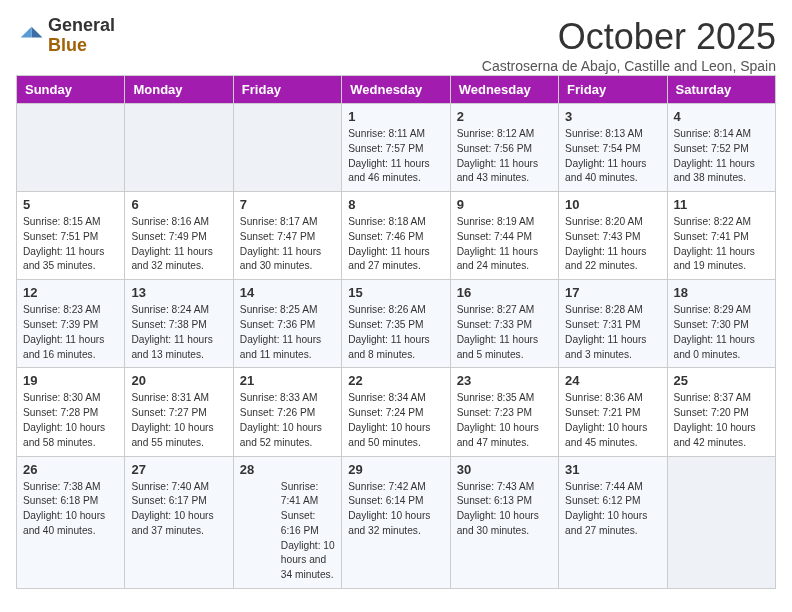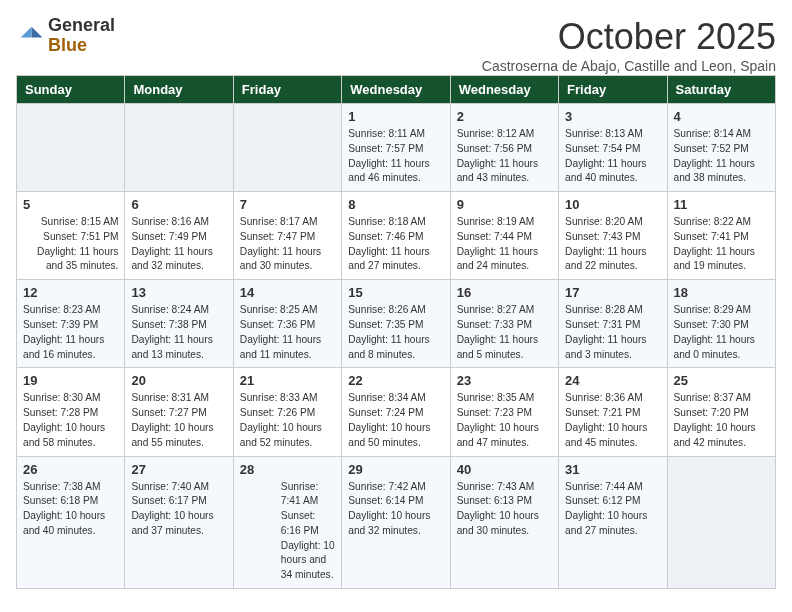--- a/index.html
+++ b/index.html
@@ -42,21 +42,21 @@
     }
     .subtitle {
       font-size: 14px;
       color: #555;
     }
     .calendar {
       width: 100%;
       border-collapse: collapse;
     }
     .calendar th {
-      background-color: #14532d;
+      background-color: #a21caf;
       color: #fff;
       font-size: 13px;
       font-weight: bold;
       padding: 6px 8px;
       text-align: left;
       border: 1px solid #ccc;
     }
     .calendar td {
       border: 1px solid #ccc;
       vertical-align: top;
@@ -147,21 +147,21 @@
         <td>
           <span class="day-num">4</span>
           <div class="day-info" style="white-space: pre-line;">Sunrise: 8:14 AM
 Sunset: 7:52 PM
 Daylight: 11 hours and 38 minutes.</div>
         </td>
       </tr>
       <tr>
         <td>
           <span class="day-num">5</span>
-          <div class="day-info" style="white-space: pre-line; text-align: right;">Sunrise: 8:15 AM
+          <div class="day-info" style="white-space: pre-line;">Sunrise: 8:15 AM
 Sunset: 7:51 PM
 Daylight: 11 hours and 35 minutes.</div>
         </td>
         <td>
           <span class="day-num">6</span>
           <div class="day-info" style="white-space: pre-line;">Sunrise: 8:16 AM
 Sunset: 7:49 PM
 Daylight: 11 hours and 32 minutes.</div>
         </td>
         <td>
@@ -302,21 +302,21 @@
 Sunset: 6:16 PM
 Daylight: 10 hours and 34 minutes.</div>
         </td>
         <td>
           <span class="day-num">29</span>
           <div class="day-info" style="white-space: pre-line;">Sunrise: 7:42 AM
 Sunset: 6:14 PM
 Daylight: 10 hours and 32 minutes.</div>
         </td>
         <td>
-          <span class="day-num">40</span>
+          <span class="day-num">30</span>
           <div class="day-info" style="white-space: pre-line;">Sunrise: 7:43 AM
 Sunset: 6:13 PM
 Daylight: 10 hours and 30 minutes.</div>
         </td>
         <td>
           <span class="day-num">31</span>
           <div class="day-info" style="white-space: pre-line;">Sunrise: 7:44 AM
 Sunset: 6:12 PM
 Daylight: 10 hours and 27 minutes.</div>
         </td>

